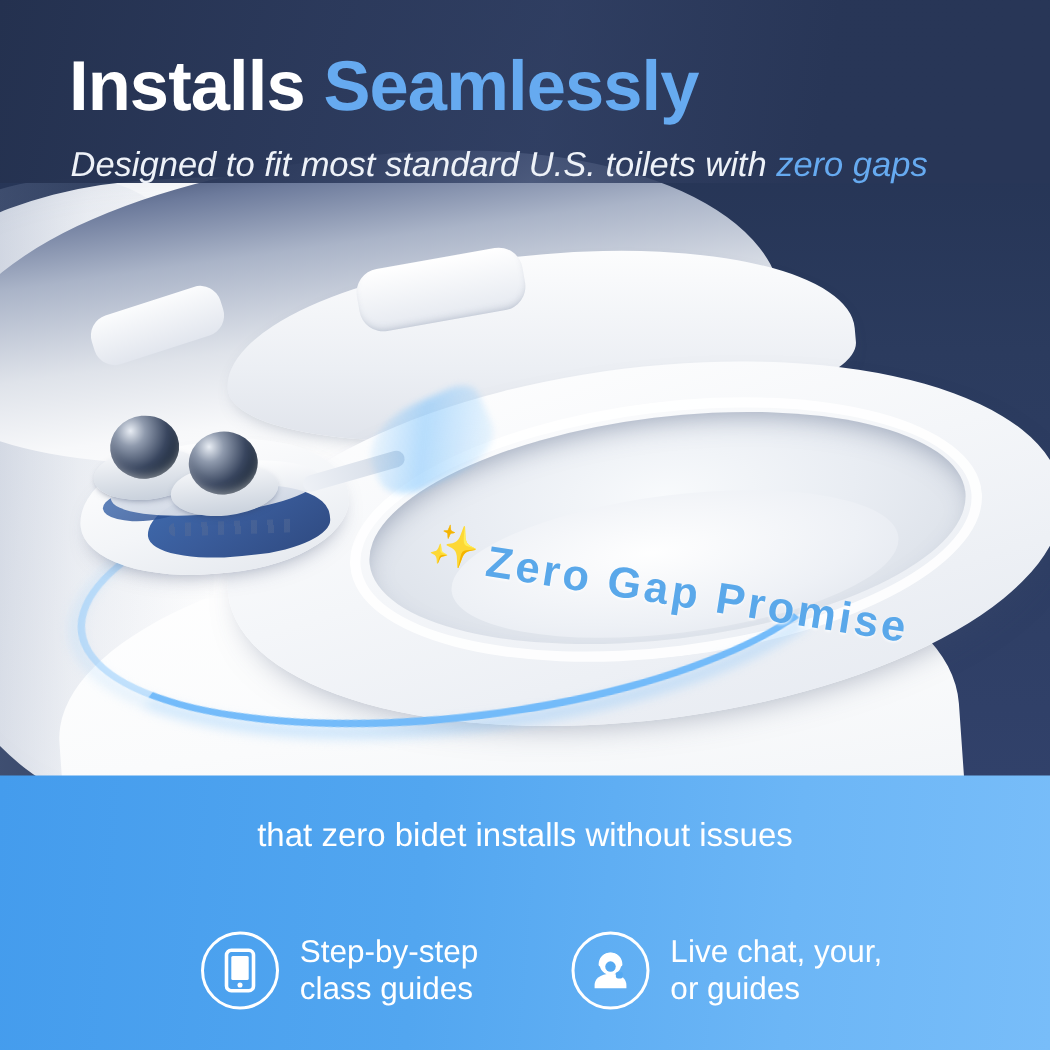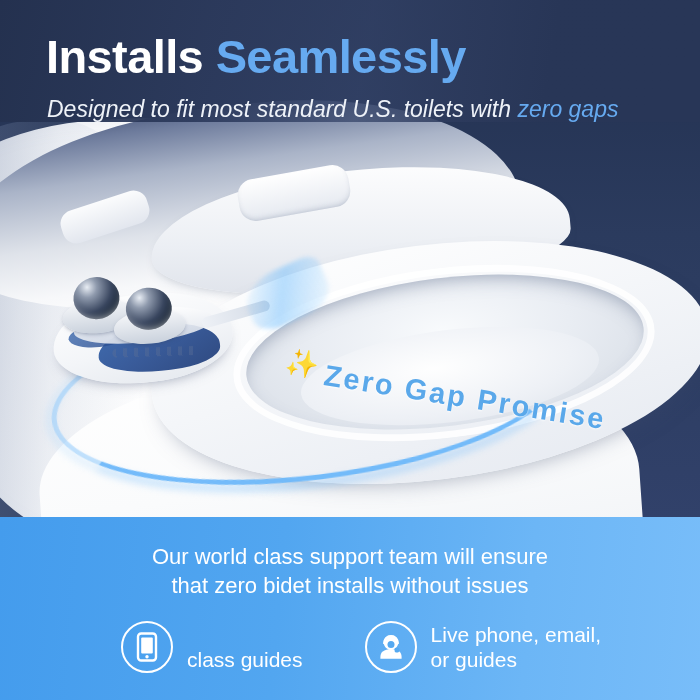--- a/index.html
+++ b/index.html
@@ -315,52 +315,51 @@
     <div class="title">
       <span class="w">Installs </span><span class="b">Seamlessly</span>
     </div>
     <div class="subtitle">
       <span>Designed to fit most standard U.S. toilets with </span><span class="b">zero gaps</span>
     </div>
   </div>
 
   <div class="panel">
     <div class="panel-head">
-      <div>Our world class support team will ensure</div>
       <div>that zero bidet installs without issues</div>
     </div>
 
     <div class="features">
 
       <div class="feature">
         <span class="feat-icon">
           <svg width="22" height="30" viewBox="0 0 22 30" aria-hidden="true">
             <rect x="2" y="1.5" width="18" height="27" rx="3.2" fill="none" stroke="#ffffff" stroke-width="2.4"></rect>
             <rect x="5.2" y="5.4" width="11.6" height="16" rx="1" fill="#ffffff"></rect>
             <circle cx="11" cy="24.7" r="1.7" fill="#ffffff"></circle>
           </svg>
         </span>
         <span class="feat-text">
-          <br>
+          <span>Step-by-step</span><br>
           <span>class guides</span>
         </span>
       </div>
 
       <div class="feature">
         <span class="feat-icon">
           <svg width="26" height="30" viewBox="0 0 26 30" aria-hidden="true">
             <path d="M13 3.2c4.3 0 7.3 3 7.3 7.1 0 4.3-3.3 7.6-7.3 7.6s-7.3-3.3-7.3-7.6c0-4.1 3-7.1 7.3-7.1z" fill="#ffffff"></path>
             <path d="M6.2 11.2c0-4 3-7 6.8-7s6.8 3 6.8 7" fill="none" stroke="#ffffff" stroke-width="2.3" stroke-linecap="round"></path>
             <path d="M4.8 19.6c2-1.6 4.8-2.5 8.2-2.5s6.2.9 8.2 2.5c1.6 1.3 2.4 3.1 2.4 5.1v2.1H2.4v-2.1c0-2 .8-3.8 2.4-5.1z" fill="#ffffff"></path>
             <circle cx="13" cy="12.4" r="3.5" fill="#55a9f1"></circle>
             <rect x="16.6" y="15.8" width="4.6" height="4.6" rx="1.4" fill="#55a9f1"></rect>
           </svg>
         </span>
         <span class="feat-text">
-          <span>Live phone, email,</span><br>
+          <span>Live chat, your,</span><br>
           <span>or guides</span>
         </span>
       </div>
 
     </div>
   </div>
 
 </div>
 
 </body></html>

